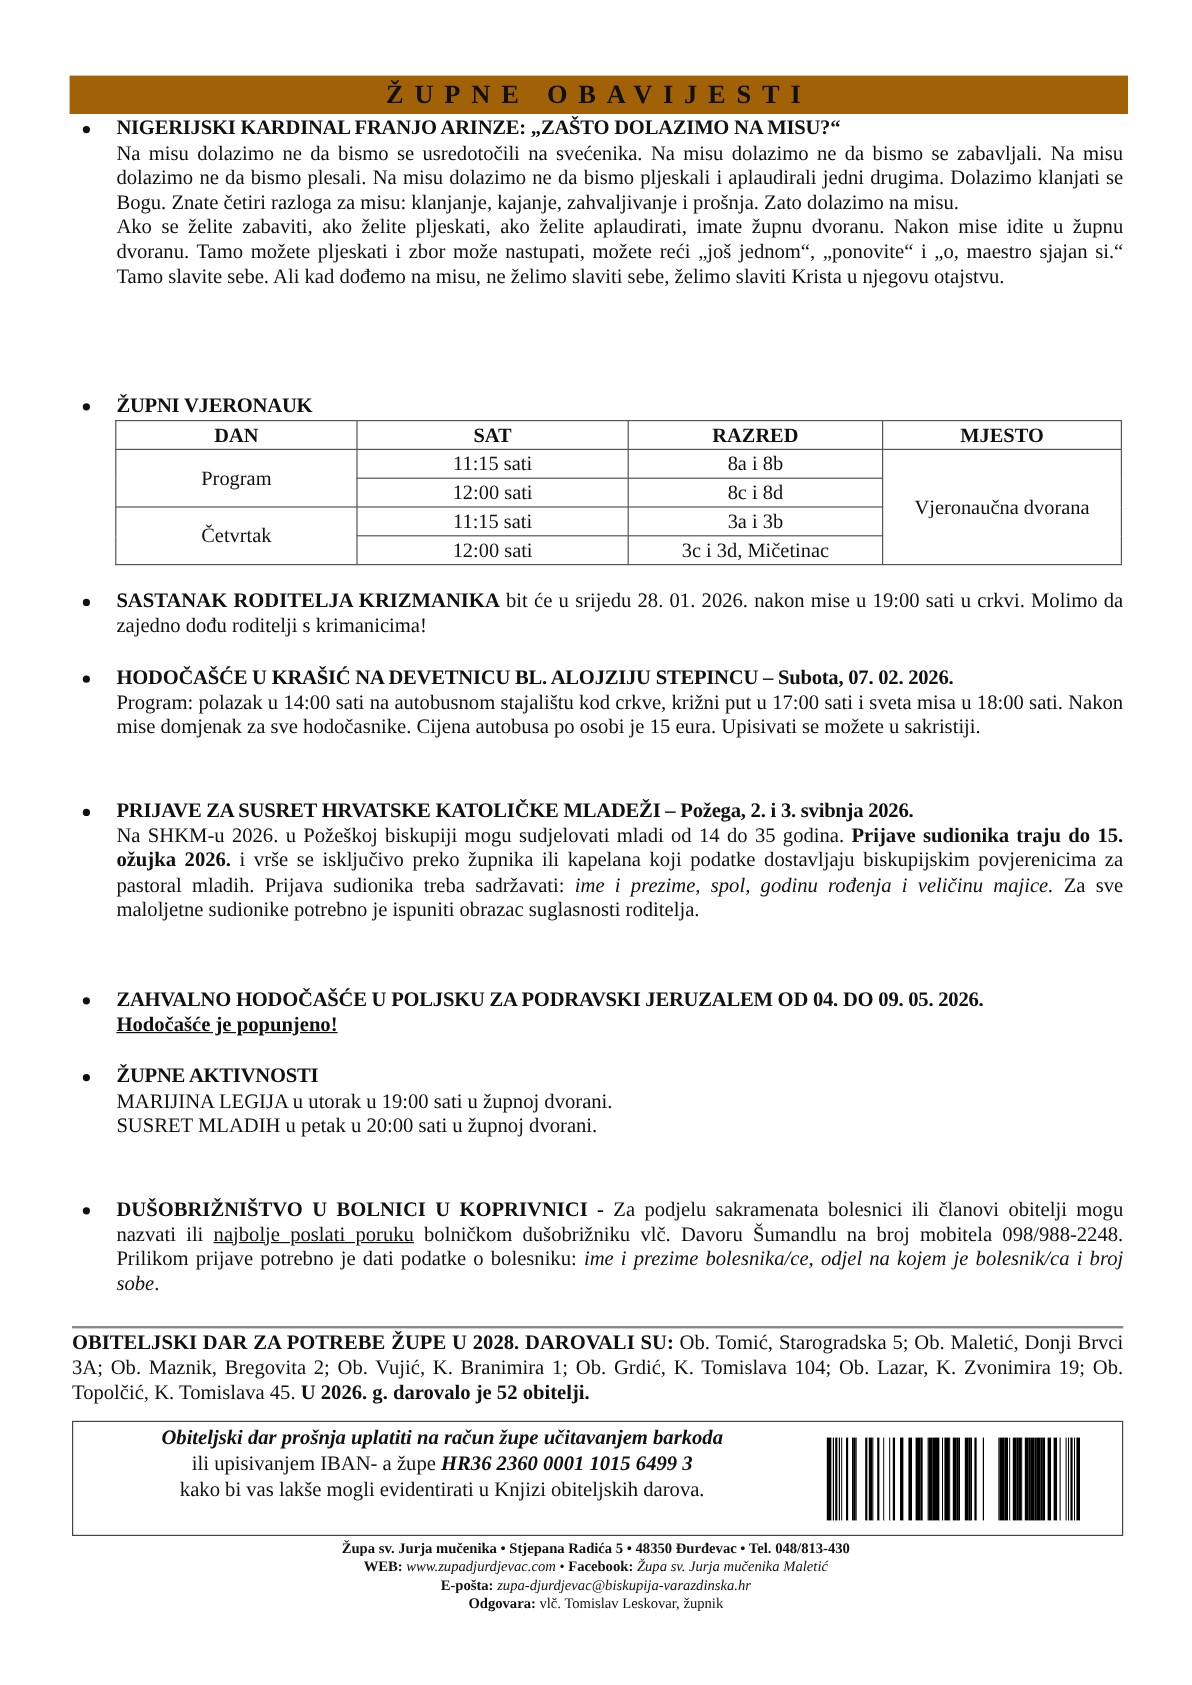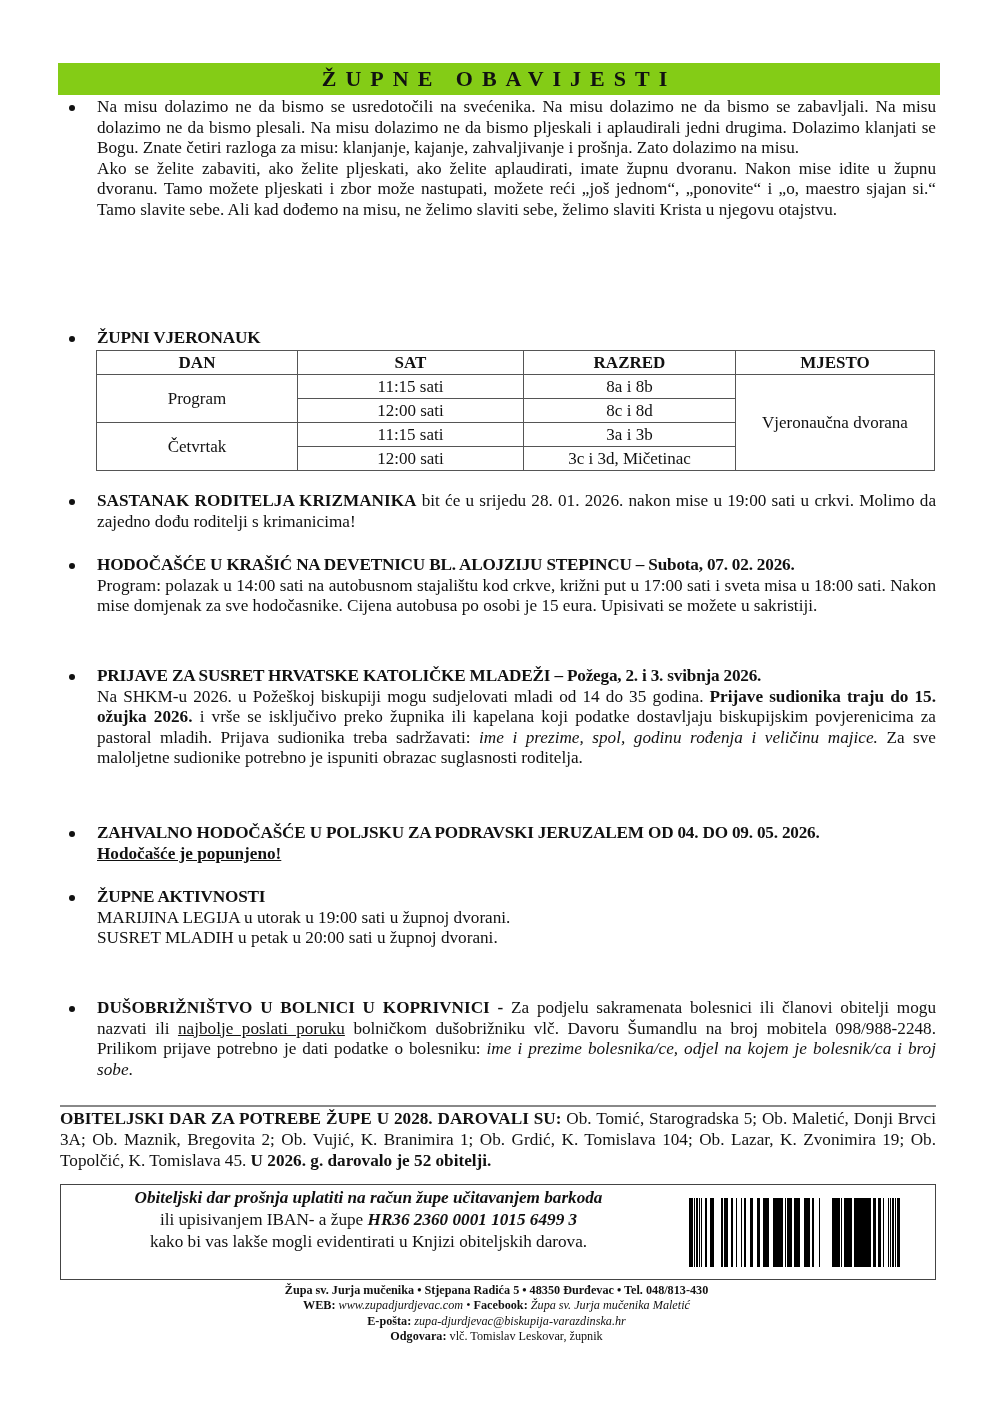--- a/index.html
+++ b/index.html
@@ -5,21 +5,21 @@
   * { box-sizing: border-box; margin: 0; padding: 0; }
   html, body { width: 993px; height: 1404px; background: #ffffff; }
   body {
     position: relative;
     font-family: "Liberation Serif", serif;
     color: #111;
     overflow: hidden;
   }
   .page-title-bar {
     position: absolute; left: 58px; top: 63px; width: 882px; height: 32px;
-    background: #84cc16;
+    background: #a16207;
     display: flex; align-items: center; justify-content: center;
   }
   .page-title {
     font-family: "Liberation Serif", serif;
     font-weight: bold; font-size: 22px; letter-spacing: 9px; color: #111;
   }
   .section {
     position: absolute; left: 60px; width: 876px;
     font-size: 17.2px; line-height: 20.6px;
   }
@@ -72,20 +72,21 @@
 </head>
 <body>
 
 <div class="page-title-bar">
   <span class="page-title">ŽUPNE OBAVIJESTI</span>
 </div>
 
 <div class="section" style="top:97px;">
   <span class="bullet"></span>
   <div class="sec-body">
+    <div class="sec-title">NIGERIJSKI KARDINAL FRANJO ARINZE: „ZAŠTO DOLAZIMO NA MISU?“</div>
     <div class="para">Na misu dolazimo ne da bismo se usredotočili na svećenika. Na misu dolazimo ne da bismo se zabavljali. Na misu dolazimo ne da bismo plesali. Na misu dolazimo ne da bismo pljeskali i aplaudirali jedni drugima. Dolazimo klanjati se Bogu. Znate četiri razloga za misu: klanjanje, kajanje, zahvaljivanje i prošnja. Zato dolazimo na misu.</div>
     <div class="para">Ako se želite zabaviti, ako želite pljeskati, ako želite aplaudirati, imate župnu dvoranu. Nakon mise idite u župnu dvoranu. Tamo možete pljeskati i zbor može nastupati, možete reći „još jednom“, „ponovite“ i „o, maestro sjajan si.“ Tamo slavite sebe. Ali kad dođemo na misu, ne želimo slaviti sebe, želimo slaviti Krista u njegovu otajstvu.</div>
   </div>
 </div>
 
 <div class="section" style="top:328px;">
   <span class="bullet"></span>
   <div class="sec-body">
     <div class="sec-title">ŽUPNI VJERONAUK</div>
   </div>

